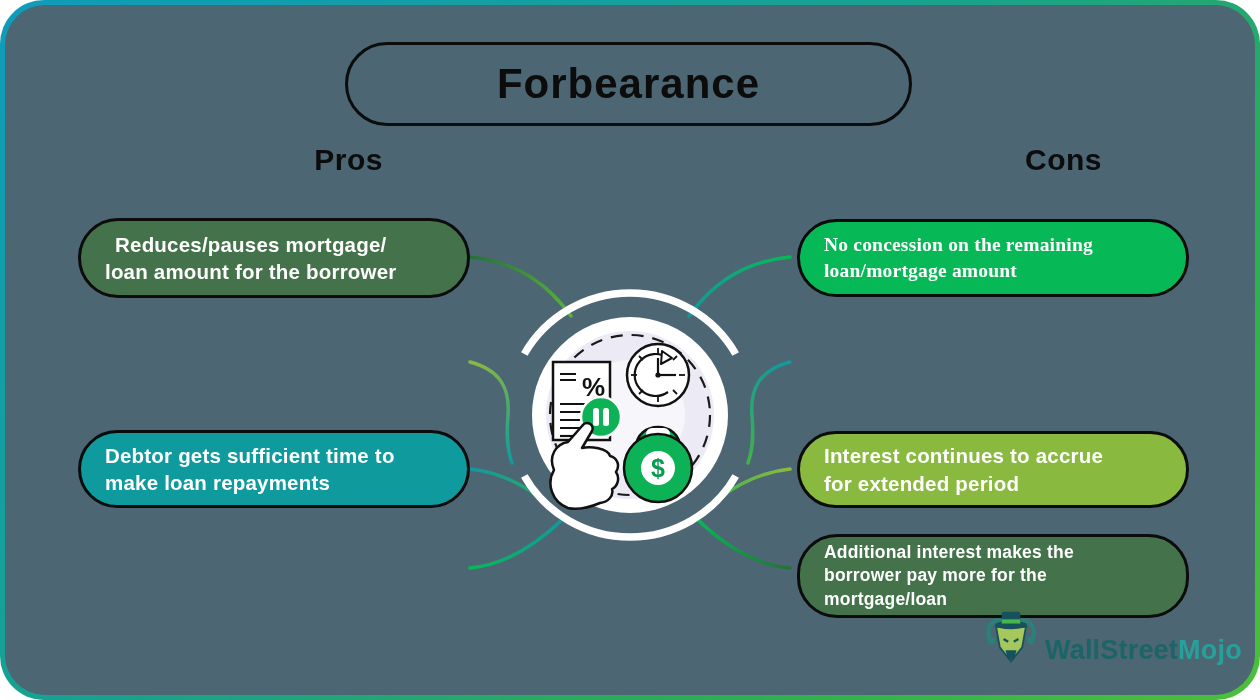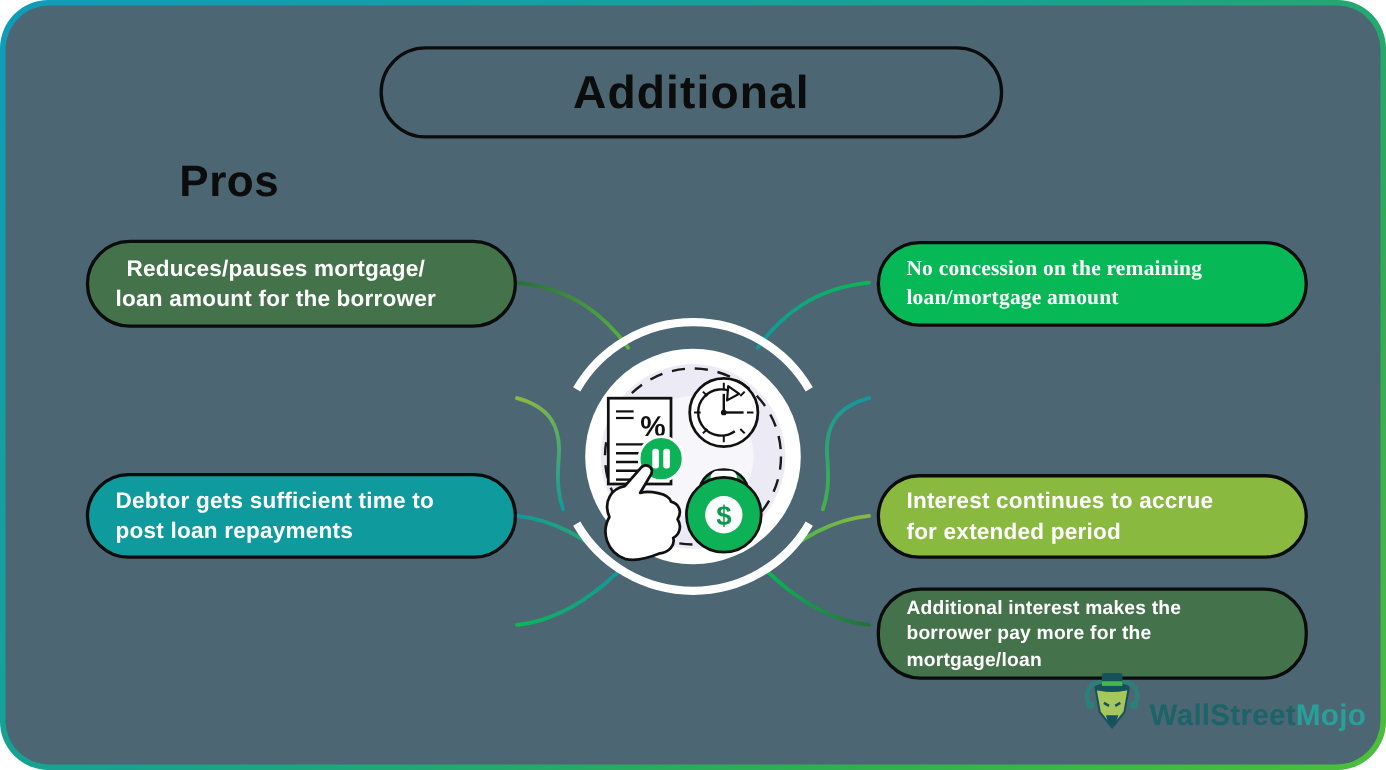--- a/index.html
+++ b/index.html
@@ -19,22 +19,22 @@
 
   .title-pill {
     position:absolute; left:345px; top:42px; width:567px; height:84px;
     border:3.5px solid #0c0c0c; border-radius:46px;
     display:flex; align-items:center; justify-content:center;
   }
   .title-pill span {
     font-size:42px; font-weight:800; color:#0c0c0c; letter-spacing:1px;
   }
   .col-heading {
-    position:absolute; width:220px; text-align:left;
-    font-size:40px; font-weight:800; color:#0c0c0c; letter-spacing:0.5px;
+    position:absolute; width:220px; text-align:right;
+    font-size:30px; font-weight:800; color:#0c0c0c; letter-spacing:0.5px;
   }
   .pros-heading { left:163px; top:143px; }
   .cons-heading { left:882px; top:143px; }
 
   .pill {
     position:absolute; width:392px;
     border:3px solid #0c0c0c; border-radius:40px;
     display:flex; align-items:center;
     padding:6px 10px 6px 24px;
     color:#ffffff; font-weight:700;
@@ -167,29 +167,30 @@
       <g>
         <path d="M 146,178 C 146,150 190,150 190,178 L 177,178 C 177,164 159,164 159,178 Z" fill="#0db156" stroke="#111111" stroke-width="2.5" stroke-linejoin="round"></path>
         <rect x="156" y="158" width="24" height="12" rx="6" fill="#ffffff"></rect>
         <circle cx="168" cy="198" r="34" fill="#0db156" stroke="#111111" stroke-width="2.5"></circle>
         <circle cx="168" cy="198" r="17" fill="#ffffff"></circle>
         <text x="168" y="207" text-anchor="middle" font-family="Liberation Sans, sans-serif" font-size="25" font-weight="bold" fill="#0a9a50">$</text>
       </g>
     </svg>
 
     <div class="title-pill">
-      <span>Additional</span>
+      <span>Forbearance</span>
     </div>
 
     <div class="col-heading pros-heading">Pros</div>
+    <div class="col-heading cons-heading">Cons</div>
 
     <div class="pill pro1" style="background-color: rgb(68, 114, 74); text-align: center;">Reduces/pauses mortgage/
 loan amount for the borrower</div>
     <div class="pill pro3" style="background-color: rgb(15, 154, 158);">Debtor gets sufficient time to
-post loan repayments</div>
+make loan repayments</div>
 
     <div class="pill con1" style="background-color: rgb(7, 185, 86);">No concession on the remaining
 loan/mortgage amount</div>
     <div class="pill con4" style="background-color: rgb(68, 114, 74);">Additional interest makes the
 borrower pay more for the
 mortgage/loan</div>
     <div class="pill con3" style="background-color: rgb(138, 185, 63);">Interest continues to accrue
 for extended period</div>
 
     <div class="logo">

